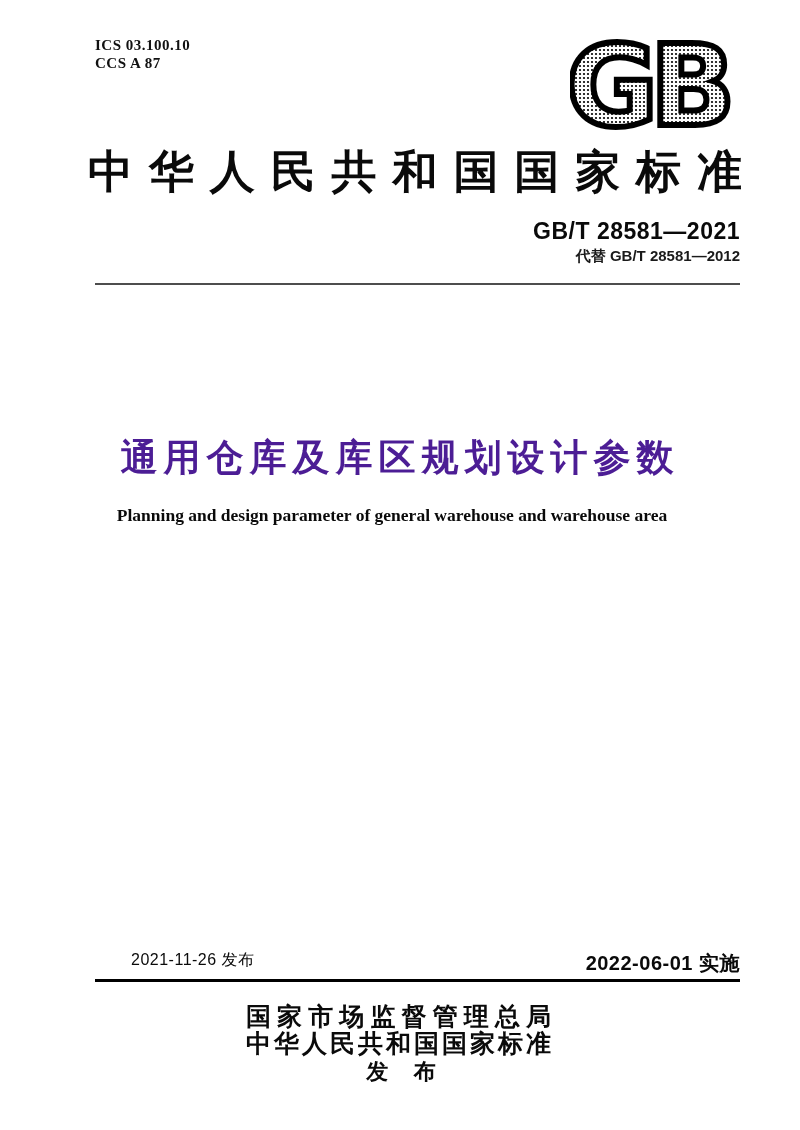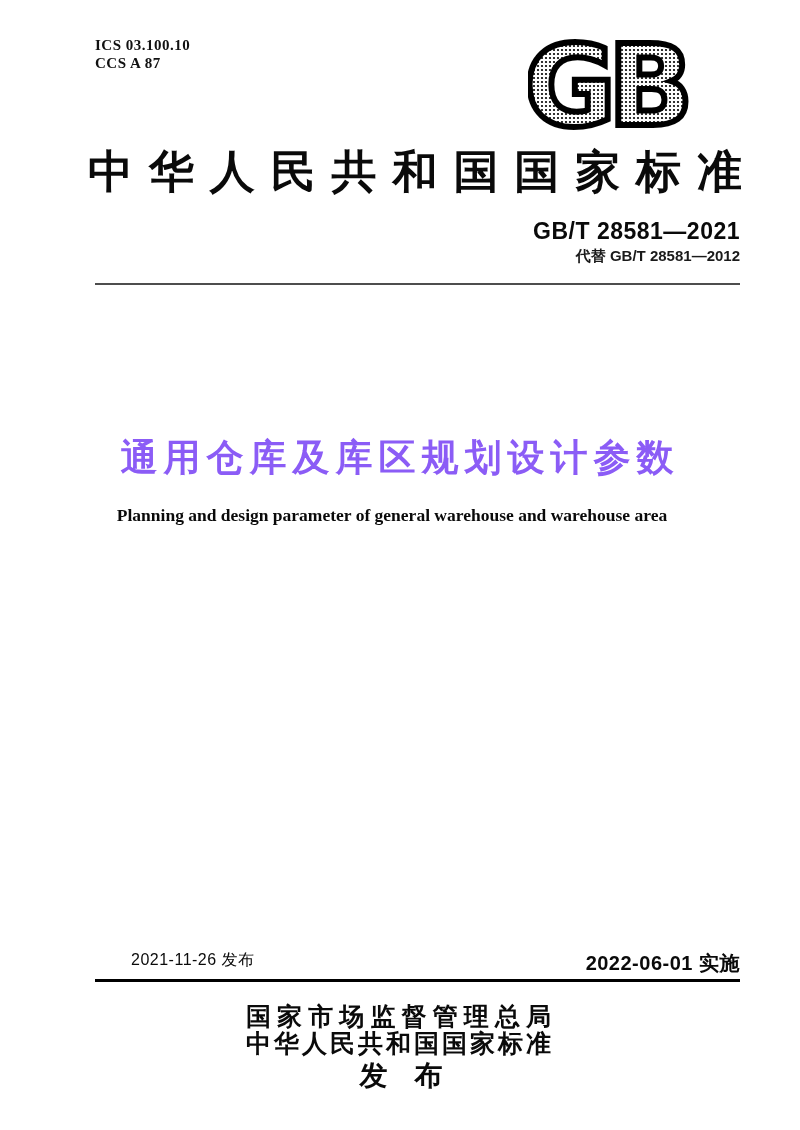--- a/index.html
+++ b/index.html
@@ -27,21 +27,21 @@
     font-weight: bold;
     font-size: 15px;
     line-height: 18px;
     letter-spacing: 0.5px;
     color: #111;
   }
 
   
   .gb-logo {
     position: absolute;
-    left: 528px;
+    left: 570px;
     top: 36px;
     width: 176px;
     height: 96px;
     text-align: center;
   }
 
   
   .nat-title {
     position: absolute;
     left: 88px;
@@ -91,21 +91,21 @@
   .doc-title-zh {
     position: absolute;
     left: 0;
     top: 433px;
     width: 800px;
     text-align: center;
     font-family: "Liberation Sans", sans-serif;
     font-weight: bold;
     font-size: 37px;
     letter-spacing: 6px;
-    color: #8b5cf6;
+    color: #4c1d95;
   }
   .doc-title-en {
     position: absolute;
     left: 0;
     top: 505px;
     width: 784px;
     text-align: center;
     font-family: "Liberation Serif", serif;
     font-weight: bold;
     font-size: 17.5px;
@@ -161,21 +161,21 @@
     line-height: 27px;
     letter-spacing: 3px;
     color: #0a0a0a;
     text-align: justify;
     text-align-last: justify;
     white-space: nowrap;
   }
   .publish-label {
     font-family: "Liberation Serif", serif;
     font-weight: bold;
-    font-size: 28px;
+    font-size: 22px;
     letter-spacing: 10px;
     margin-left: 12px;
     color: #0a0a0a;
   }
 </style>
 </head>
 <body>
 
 <div class="page">
 

